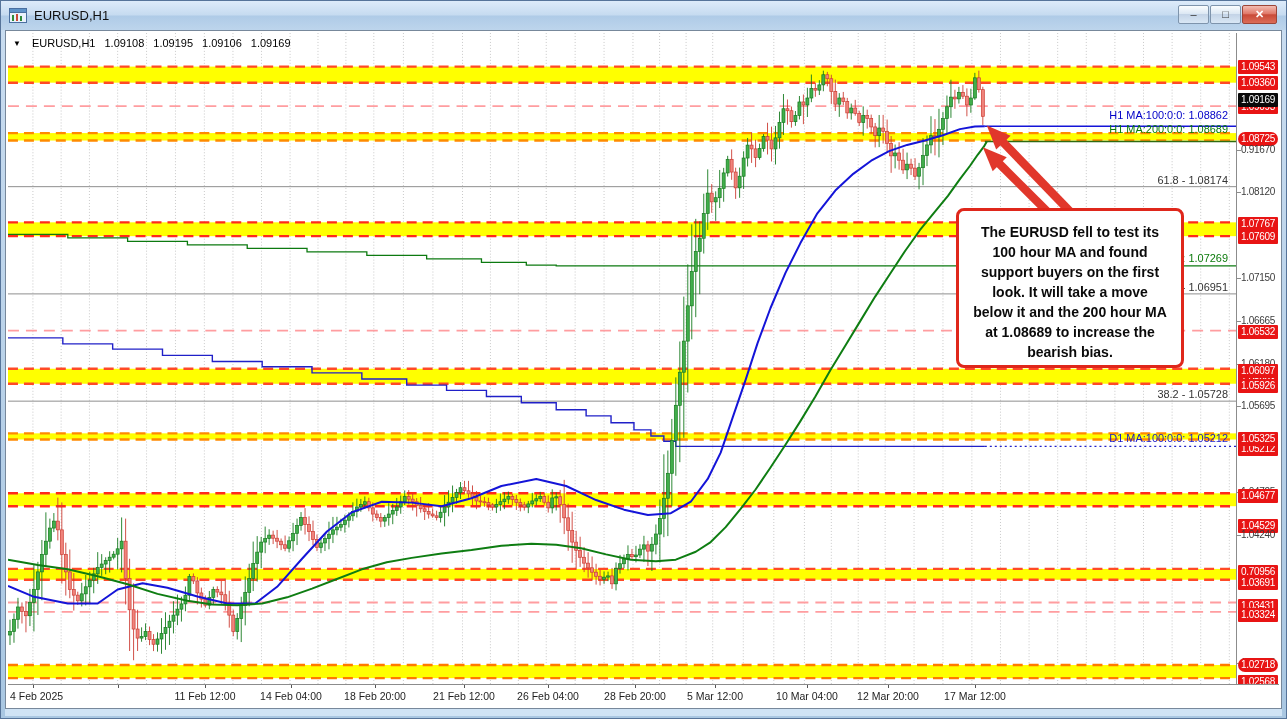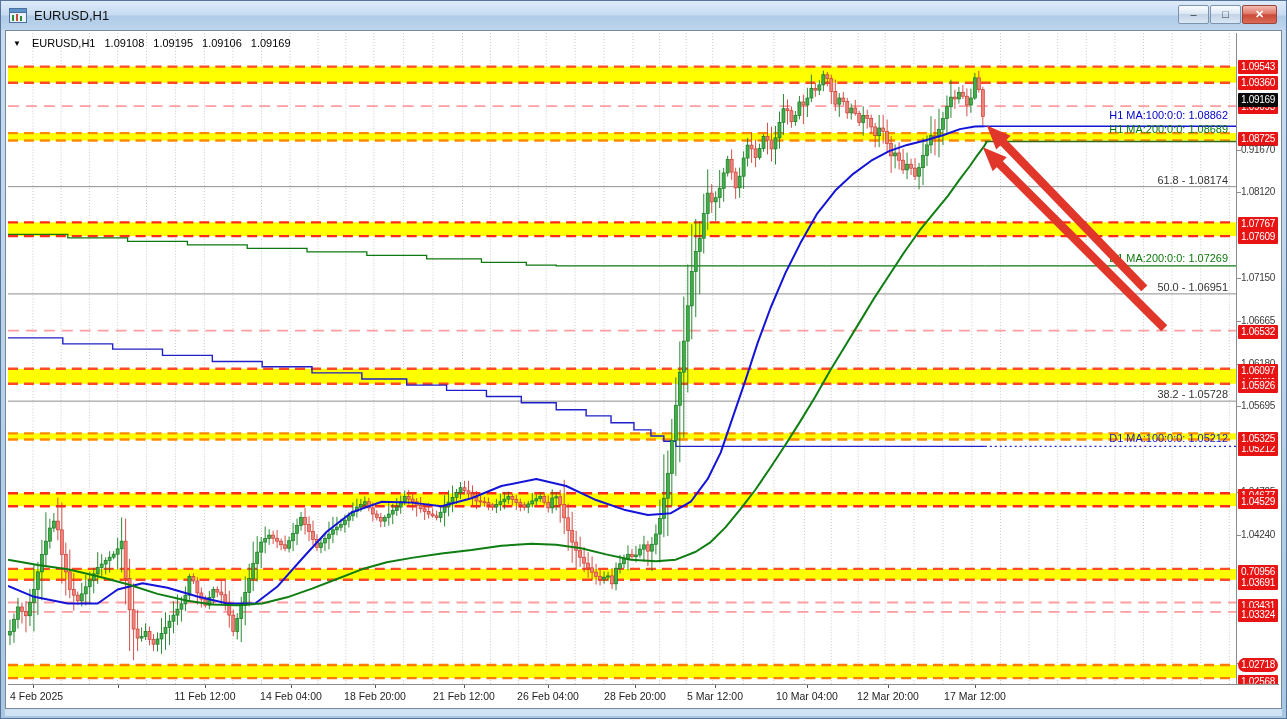--- a/index.html
+++ b/index.html
@@ -646,27 +646,34 @@
           <polygon points="978,115 987.9,139.0 1002.0,124.9" fill="#E1372B"></polygon>
         </svg>
       <div class="info-bar">
         <span class="tri">▼</span>
         <span>EURUSD,H1</span>
         <span>1.09108</span>
         <span>1.09195</span>
         <span>1.09106</span>
         <span>1.09169</span>
       </div>
+      <div class="annotation-box">The EURUSD fell to test its
+100 hour MA and found
+support buyers on the first
+look. It will take a move
+below it and the 200 hour MA
+at 1.08689 to increase the
+bearish bias.</div>
     </div>
     <div class="price-axis" id="price-axis">
         <div class="plabel red" style="top: 26.8px;">1.09543</div>
         <div class="plabel red" style="top: 43px;">1.09360</div>
         <div class="plabel red" style="top: 66.5px;">1.09093</div>
         <div class="plabel current" style="top: 59.8px;">1.09169</div>
-        <div class="plabel red" style="top: 99px;">1.08725</div>
+        <div class="plabel red" style="top: 99px; border-radius: 7px;">1.08725</div>
         <div class="ptick" style="top: 117px;"></div>
         <div class="plabel plain" style="top: 110px;">0.91670</div>
         <div class="ptick" style="top: 159.3px;"></div>
         <div class="plabel plain" style="top: 152.3px;">1.08120</div>
         <div class="plabel sliver" style="top: 190.4px;">1.07689</div>
         <div class="plabel red" style="top: 183.5px;">1.07767</div>
         <div class="plabel red" style="top: 197.4px;">1.07609</div>
         <div class="ptick" style="top: 244.9px;"></div>
         <div class="plabel plain" style="top: 237.9px;">1.07150</div>
         <div class="ptick" style="top: 287.7px;"></div>
@@ -677,21 +684,21 @@
         <div class="plabel sliver" style="top: 340px;">1.05993</div>
         <div class="plabel red" style="top: 330.8px;">1.06097</div>
         <div class="plabel red" style="top: 345.9px;">1.05926</div>
         <div class="ptick" style="top: 373.3px;"></div>
         <div class="plabel plain" style="top: 366.3px;">1.05695</div>
         <div class="plabel sliver" style="top: 408.9px;">1.05212</div>
         <div class="plabel red" style="top: 398.9px;">1.05325</div>
         <div class="ptick" style="top: 458.9px;"></div>
         <div class="plabel plain" style="top: 451.9px;">1.04725</div>
         <div class="plabel red" style="top: 456.1px;">1.04677</div>
-        <div class="plabel red" style="top: 462px;">1.04529</div>
+        <div class="plabel red" style="top: 486px;">1.04529</div>
         <div class="ptick" style="top: 501.6px;"></div>
         <div class="plabel plain" style="top: 494.6px;">1.04240</div>
         <div class="plabel red" style="top: 532.2px;">0.70956</div>
         <div class="plabel red" style="top: 543.1px;">1.03691</div>
         <div class="plabel red" style="top: 566px;">1.03431</div>
         <div class="plabel red" style="top: 575.4px;">1.03324</div>
         <div class="ptick" style="top: 630px;"></div>
         <div class="plabel plain" style="top: 623px;">1.02785</div>
         <div class="plabel red" style="top: 625px; border-radius: 7px;">1.02718</div>
         <div class="plabel red" style="top: 642.1px;">1.02568</div>

